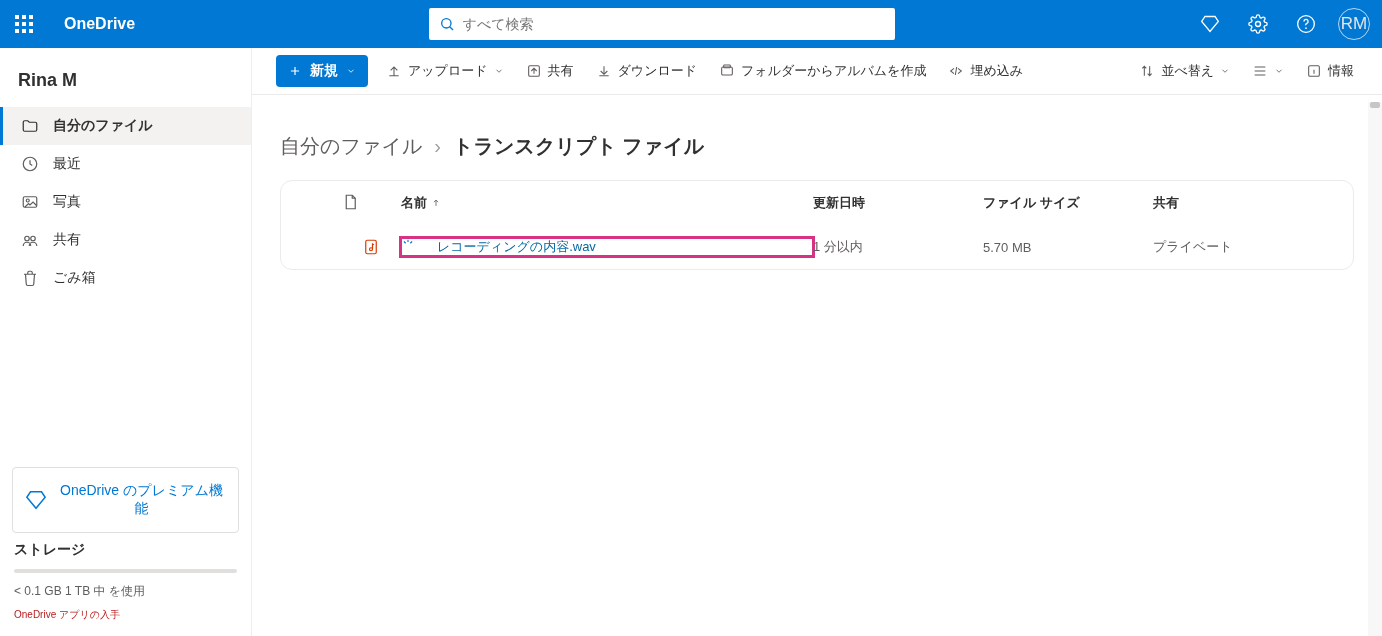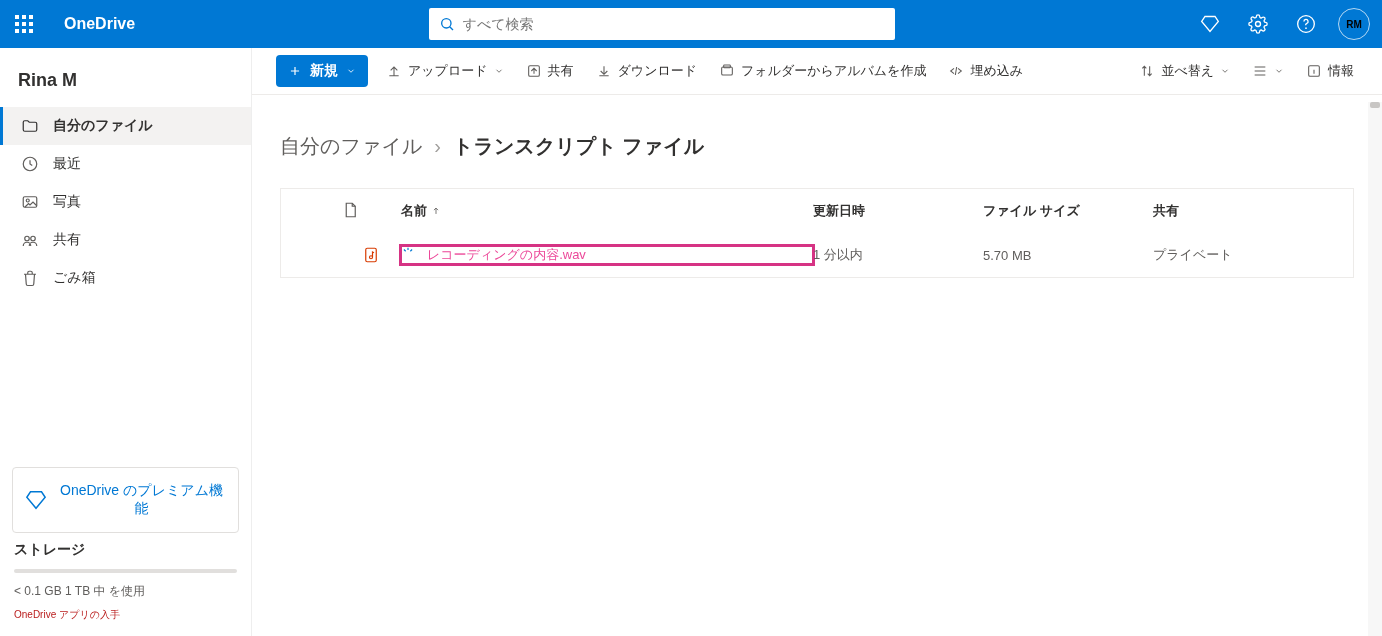--- a/index.html
+++ b/index.html
@@ -36,21 +36,21 @@
 .suite-right { display: flex; align-items: center; gap: 4px; }
 .suite-btn {
   width: 44px; height: 48px;
   display: flex; align-items: center; justify-content: center;
   cursor: pointer;
 }
 .avatar {
   width: 32px; height: 32px; border-radius: 50%;
   border: 1px solid rgba(255,255,255,.7);
   display: flex; align-items: center; justify-content: center;
-  font-size: 10px; color: #000000; margin: 0 6px; font-weight: bold;
+  font-size: 17px; color: #e5e5e5; margin: 0 6px;
 }
 
 
 .shell { display: flex; height: calc(636px - 48px); }
 .sidebar {
   width: 252px;
   border-right: 1px solid #eee;
   display: flex; flex-direction: column;
   background: #fff;
 }
@@ -131,39 +131,39 @@
   padding: 38px 28px 20px;
   display: flex; align-items: center; gap: 12px;
   font-size: 20px; color: #605e5c;
 }
 .crumb .parent { cursor: pointer; }
 .crumb .chev { color: #a19f9d; }
 .crumb .current { color: #323130; font-weight: 600; }
 
 
 .list-card {
-  margin: 8px 28px;
+  margin: 0 28px;
   border: 1px solid #edebe9;
-  border-radius: 0;
+  border-radius: 12px;
   background: #fff;
 }
 .list-header, .list-row {
   display: grid;
   grid-template-columns: 60px 60px 1fr 170px 170px 200px;
   align-items: center;
   min-height: 44px;
 }
 .list-header {
   font-size: 13px; color: #323130; font-weight: 600;
 }
 .list-header .name-col { display: flex; align-items: center; gap: 4px; }
 .list-row {
   font-size: 13px; color: #605e5c;
 }
-.list-row .name-cell { color: #ec4899; display: flex; align-items: flex-start; gap: 12px; }
+.list-row .name-cell { color: #0369a1; display: flex; align-items: flex-start; gap: 22px; }
 .highlight-box {
   outline: 3px solid #d63384;
   outline-offset: -1px;
 }
 .doc-icon { width: 18px; height: 18px; }
 
 </style>
 </head>
 <body>
 

